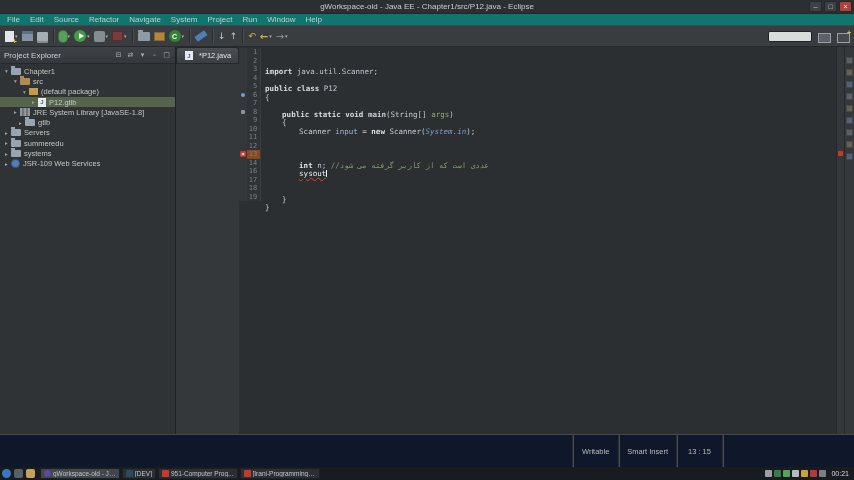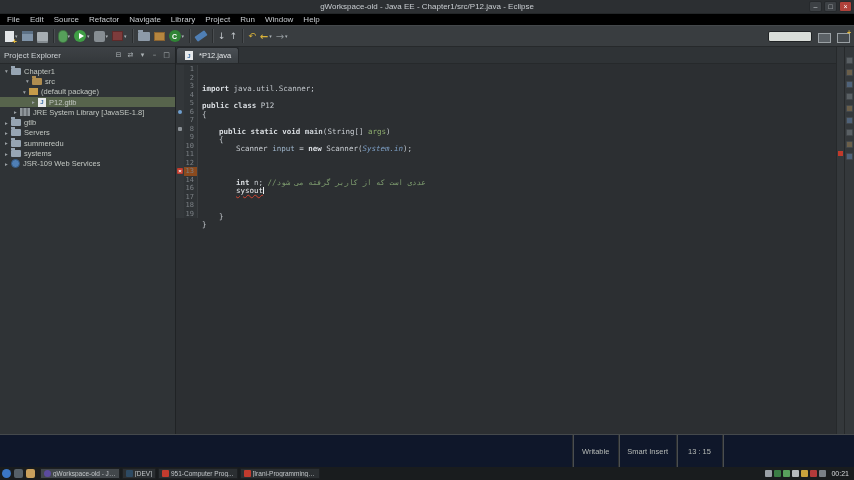--- a/index.html
+++ b/index.html
@@ -9,21 +9,21 @@
 
   
   .eclipse-window { position:absolute; inset:0 0 13px 0; background:#34383b; display:flex; flex-direction:column; }
 
   .titlebar { height:14px; background:#2c2f32; border-bottom:1px solid #232628; display:flex; align-items:center; justify-content:center; position:relative; flex:none; }
   .win-title { font-size:8px; color:#c9cdd1; }
   .win-controls { position:absolute; right:2px; top:1px; display:flex; gap:2px; }
   .win-btn { width:13px; height:11px; font-size:7px; color:#c9cdd1; background:#3d4145; border:1px solid #26292c; border-radius:2px; display:flex; align-items:center; justify-content:center; }
   .win-btn.close { background:#b0413a; color:#fff; }
 
-  .menubar { height:11px; background:#000000; display:flex; align-items:center; padding-left:2px; flex:none; }
+  .menubar { height:11px; background:#0f766e; display:flex; align-items:center; padding-left:2px; flex:none; }
   .menu-item { font-size:8px; color:#c6cace; padding:0 5px; }
 
   .toolbar { height:22px; background:#393d40; border-top:1px solid #44484b; border-bottom:1px solid #26292b; display:flex; align-items:center; padding:0 3px; position:relative; flex:none; }
   .tb-groups { display:flex; align-items:center; height:100%; }
   .tb-sep { width:1px; height:14px; background:#2a2d2f; box-shadow:1px 0 0 #4a4e51; margin:0 3px; }
   .tb-btn { display:flex; align-items:center; padding:0 2px; height:18px; }
   .icon { display:flex; align-items:center; justify-content:center; font-family:"DejaVu Sans",sans-serif; }
   .caret-down { font-size:5px; color:#aab0b4; margin-left:1px; font-family:"DejaVu Sans",sans-serif; }
   .quick-access { position:absolute; right:42px; top:5px; width:44px; height:11px; background:#d9ddd9; border:1px solid #202325; border-radius:2px; font-size:7px; color:#333; padding:0 2px; }
   .tb-right { position:absolute; right:2px; top:3px; display:flex; align-items:center; gap:2px; }
@@ -68,21 +68,21 @@
   .ti-project { width:10px; height:7px; background:#97a5b3; border-radius:1px; position:relative; }
   .ti-project::before { content:""; position:absolute; top:-2px; left:0; width:4px; height:2px; background:#97a5b3; }
   .ti-src { width:10px; height:7px; background:#b08d4f; border-radius:1px; position:relative; }
   .ti-src::before { content:""; position:absolute; top:-2px; left:0; width:4px; height:2px; background:#b08d4f; }
   .ti-package { width:9px; height:7px; background:#c59b4a; }
   .ti-java { width:8px; height:9px; background:#e8eaec; display:flex; align-items:center; justify-content:center; }
   .ti-java::after { content:"J"; color:#3b6ea5; font:bold 6px "Liberation Sans",sans-serif; }
   .ti-library { width:10px; height:8px; background:repeating-linear-gradient(90deg,#8f969b 0 2px,#6e7479 2px 4px); }
   .ti-services { width:9px; height:9px; border-radius:50%; background:#4f7fb5; border:1px solid #365a82; }
 
-  .editor-col { width:660px; flex:none; display:flex; flex-direction:column; min-width:0; }
+  .editor-col { width:660px; flex:none; display:flex; flex-direction:row; min-width:0; }
   .tabbar { height:17px; flex:none; background:#2f3336; border-bottom:1px solid #26292b; display:flex; align-items:flex-end; }
   .tab { height:16px; display:flex; align-items:center; gap:3px; padding:0 7px; font-size:7.5px; color:#e4e7e9; background:linear-gradient(#4a4f54,#3a3f43); border:1px solid #24272a; border-bottom:none; border-radius:3px 3px 0 0; }
   .code-area { flex:1; background:#2c2f32; overflow:hidden; padding-top:1px; }
   .code-row { display:flex; height:8.5px; align-items:stretch; }
   .gutter-marker { width:8px; flex:none; background:#33373a; position:relative; }
   .m-dot::after { content:""; position:absolute; left:2px; top:2px; width:4px; height:4px; border-radius:50%; background:#6f9fce; }
   .m-dot2::after { content:""; position:absolute; left:2px; top:2px; width:4px; height:4px; border-radius:1px; background:#8b9196; }
   .m-error::after { content:"×"; position:absolute; left:1px; top:1px; width:6px; height:6px; background:#c03a2b; border-radius:1px; color:#fff; font:bold 6px "Liberation Sans",sans-serif; line-height:6px; text-align:center; }
   .line-num { width:14px; flex:none; text-align:right; padding-right:3px; background:#2f3336; border-right:1px solid #3a3e41; color:#7c8186; font:7px "DejaVu Sans Mono",monospace; line-height:8.5px; }
   .line-content { flex:1; font:7.5px "DejaVu Sans Mono",monospace; line-height:8.5px; color:#c6cbd0; white-space:pre;margin-top:20px; }
@@ -146,21 +146,21 @@
           <span class="win-btn close">×</span>
         </div>
     </div>
 
     <div class="menubar">
         <span class="menu-item">File</span>
         <span class="menu-item">Edit</span>
         <span class="menu-item">Source</span>
         <span class="menu-item">Refactor</span>
         <span class="menu-item">Navigate</span>
-        <span class="menu-item">Library</span>
+        <span class="menu-item">System</span>
         <span class="menu-item">Project</span>
         <span class="menu-item">Run</span>
         <span class="menu-item">Window</span>
         <span class="menu-item">Help</span>
       </div>
 
     <div class="toolbar">
       <div class="tb-groups">
           <span class="tb-btn">
             <span class="icon i-new"></span>
@@ -247,41 +247,41 @@
               <span class="ph-icon">–</span>
               <span class="ph-icon">□</span>
             </div>
         </div>
         <div class="tree">
             <div class="tree-row" style="padding-left: 3px;">
               <span class="tree-arrow">▾</span>
               <span class="tree-icon ti-project"></span>
               <span class="tree-label">Chapter1</span>
             </div>
-            <div class="tree-row" style="padding-left: 24px;">
+            <div class="tree-row" style="padding-left: 12px;">
               <span class="tree-arrow">▾</span>
               <span class="tree-icon ti-src"></span>
               <span class="tree-label">src</span>
             </div>
             <div class="tree-row" style="padding-left: 21px;">
               <span class="tree-arrow">▾</span>
               <span class="tree-icon ti-package"></span>
               <span class="tree-label">(default package)</span>
             </div>
             <div class="tree-row selected" style="padding-left: 30px;">
               <span class="tree-arrow">▸</span>
               <span class="tree-icon ti-java"></span>
               <span class="tree-label">P12.gtlb</span>
             </div>
             <div class="tree-row" style="padding-left: 12px;">
               <span class="tree-arrow">▸</span>
               <span class="tree-icon ti-library"></span>
               <span class="tree-label">JRE System Library [JavaSE-1.8]</span>
             </div>
-            <div class="tree-row" style="padding-left: 3px;">
+            <div class="tree-row" style="padding-left: 17px;">
               <span class="tree-arrow">▸</span>
               <span class="tree-icon ti-project"></span>
               <span class="tree-label">gtlb</span>
             </div>
             <div class="tree-row" style="padding-left: 3px;">
               <span class="tree-arrow">▸</span>
               <span class="tree-icon ti-project"></span>
               <span class="tree-label">Servers</span>
             </div>
             <div class="tree-row" style="padding-left: 3px;">

